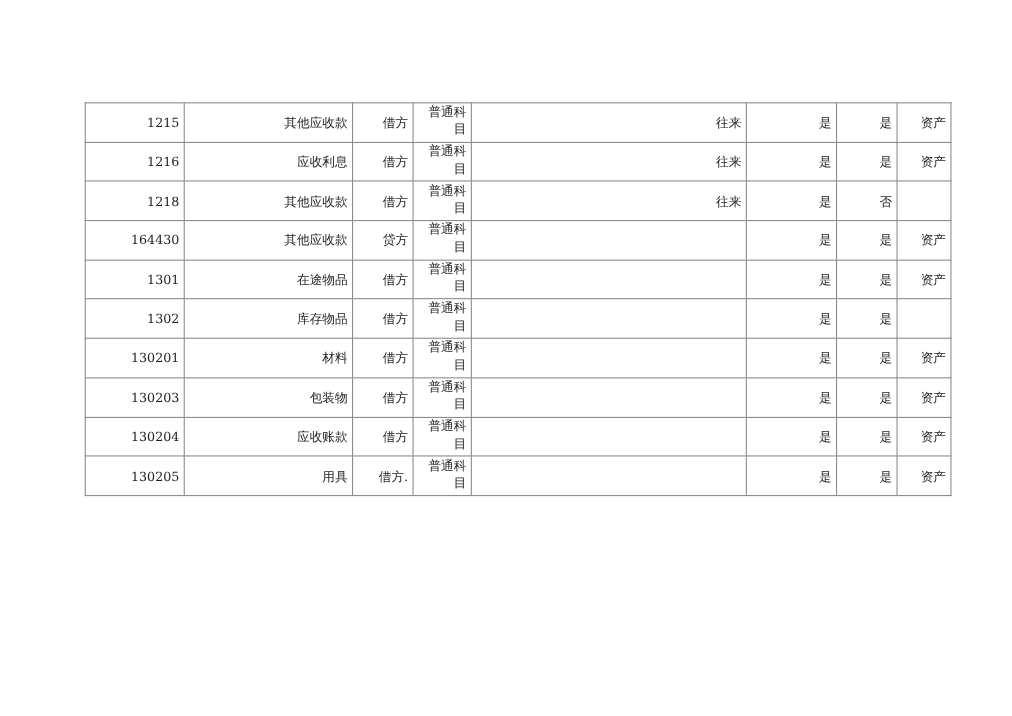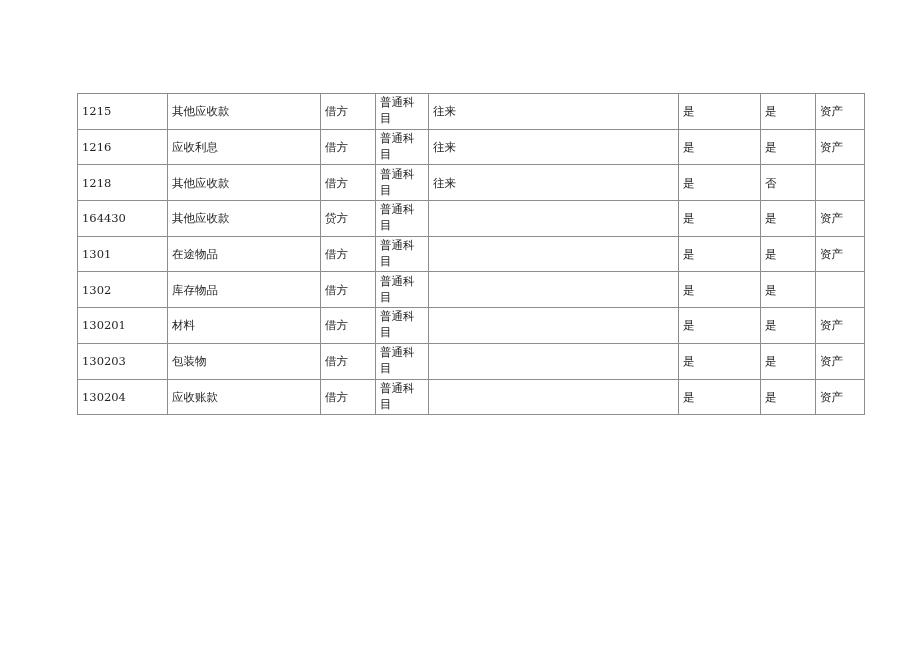--- a/index.html
+++ b/index.html
@@ -17,20 +17,21 @@
     position: relative;
   }
 
   #page {
     position: absolute;
     left: 0;
     top: 0;
     width: 920px;
     height: 651px;
     background: #fff;
+    text-align: right;
   }
 
   
   #subject-table {
     position: absolute;
     left: 77px;
     top: 93px;
     width: 787px;
     border-collapse: collapse;
     table-layout: fixed;
@@ -173,16 +174,26 @@
         <tr>
           <td class="va-mid">130204</td>
           <td class="va-mid">应收账款</td>
           <td class="va-mid">借方</td>
           <td class="wrap2 va-bot">普通科目</td>
           <td class="va-mid"></td>
           <td class="va-mid">是</td>
           <td class="va-mid">是</td>
           <td class="va-mid">资产</td>
         </tr>
+        <tr>
+          <td class="va-mid">130205</td>
+          <td class="va-mid">用具</td>
+          <td class="va-mid">借方.</td>
+          <td class="wrap2 va-top">普通科目</td>
+          <td class="va-mid"></td>
+          <td class="va-mid">是</td>
+          <td class="va-mid">是</td>
+          <td class="va-mid">资产</td>
+        </tr>
       </tbody>
   </table>
 
 </div>
 
 </body></html>

